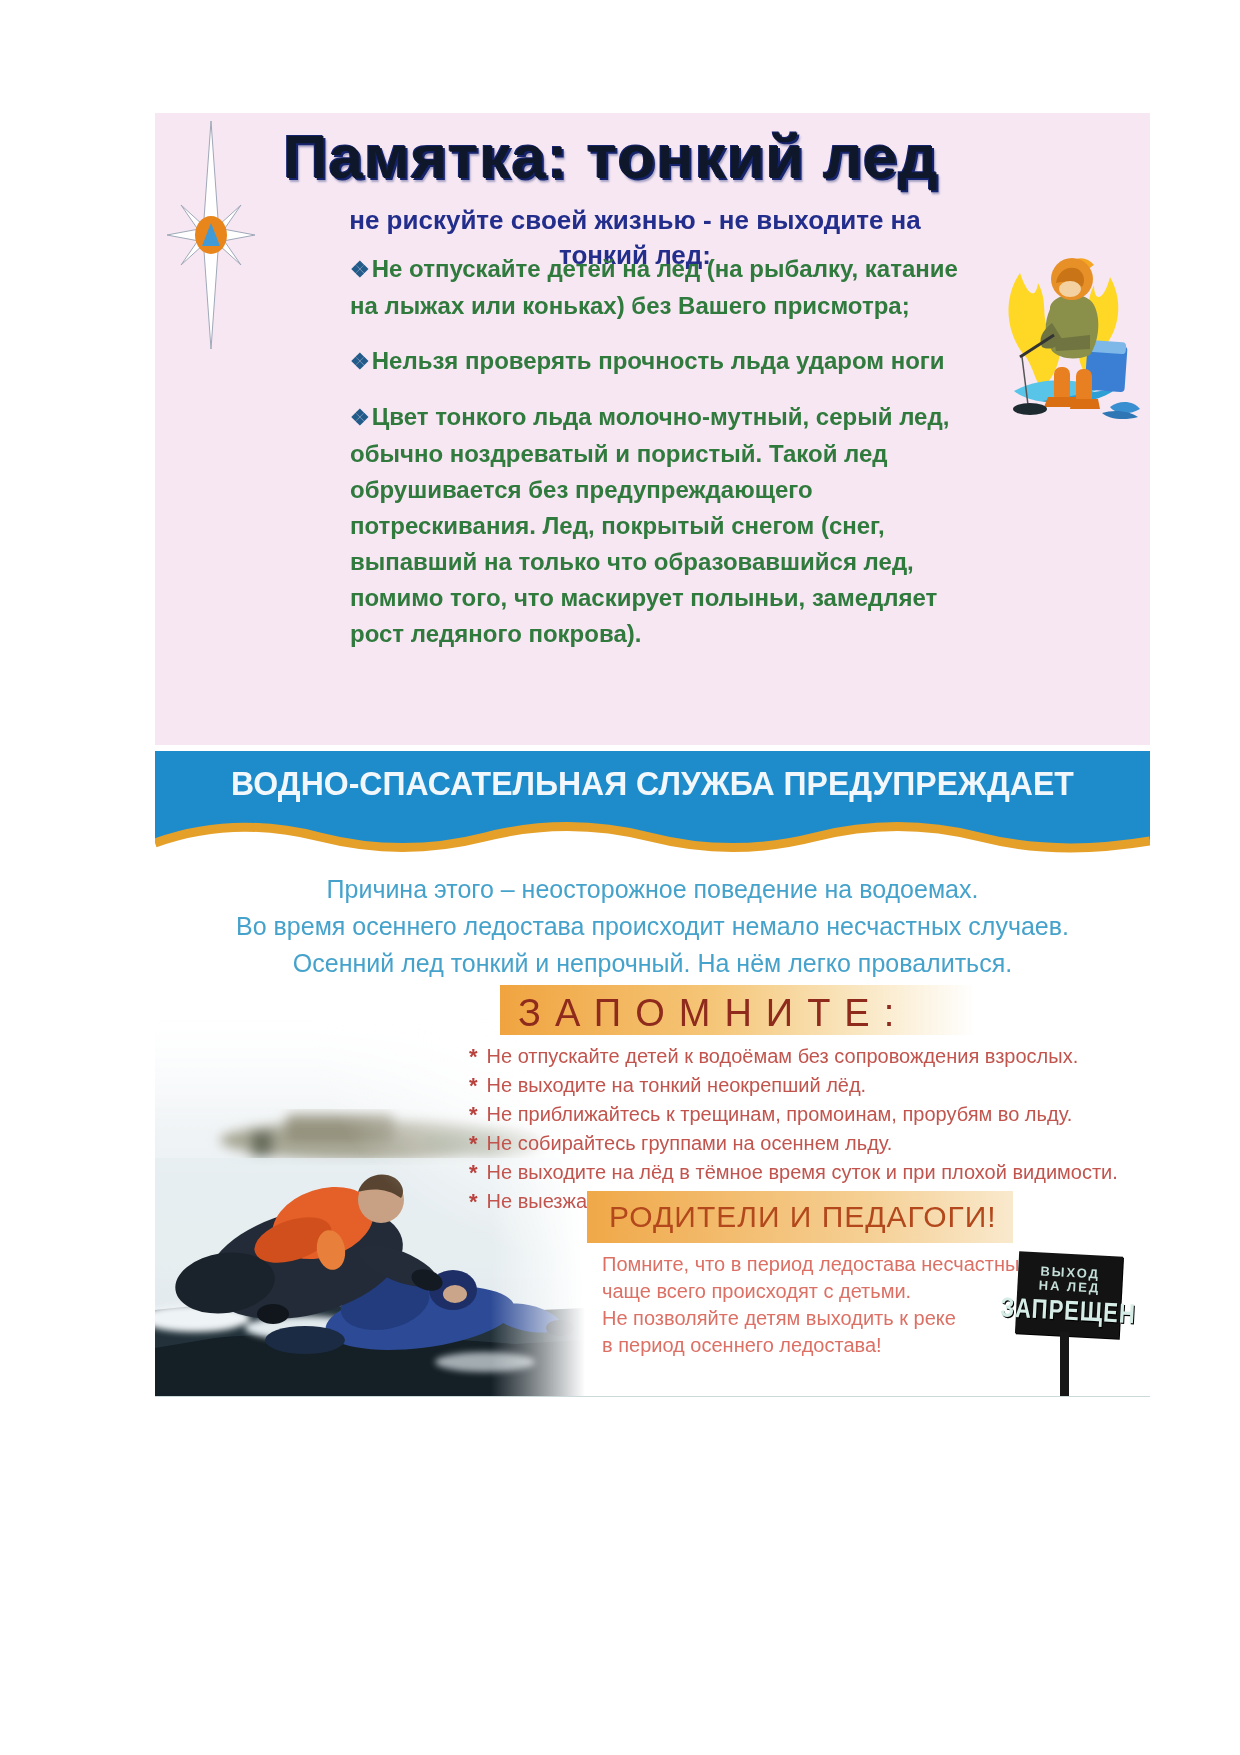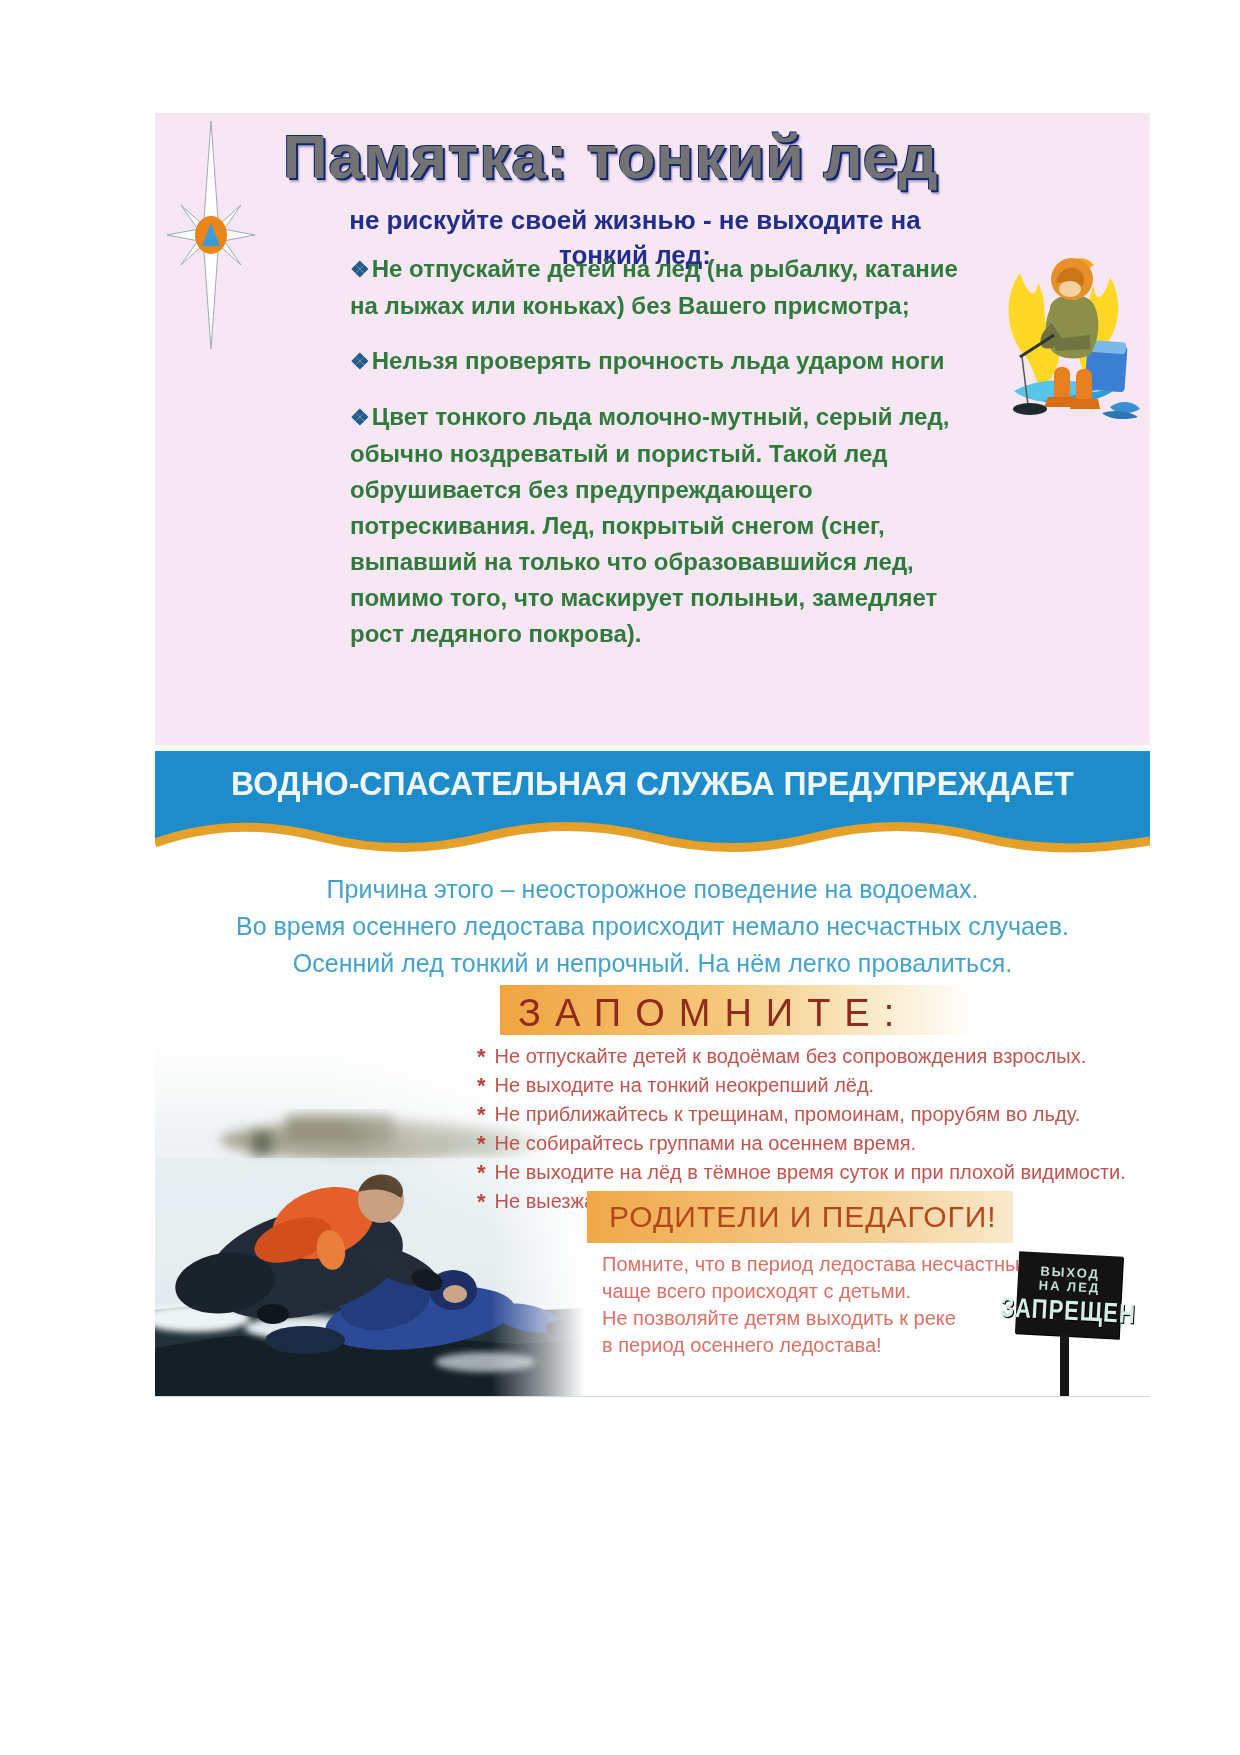--- a/index.html
+++ b/index.html
@@ -3,21 +3,21 @@
 <meta charset="utf-8">
 <style>
   * { margin:0; padding:0; box-sizing:border-box; }
   body { width:1240px; height:1755px; background:#ffffff; font-family:"Liberation Sans", sans-serif; position:relative; }
   .page { position:absolute; left:0; top:0; width:1240px; height:1755px; background:#fff; overflow:hidden; }
   .poster { position:absolute; left:155px; top:113px; width:995px; height:1284px; }
 
   
   .pink-section { position:absolute; left:0; top:0; width:995px; height:632px; background:#f6e7f3; }
   .title { position:absolute; left:128px; top:8px; font-size:62px; font-weight:bold; letter-spacing:1px;
-           color:#737373; text-shadow:2px 2px 0 #16246e, -1px -1px 0 #16246e, 3px 4px 2px rgba(22,36,110,.35); white-space:nowrap;text-align:center; }
+           color:#0f172a; text-shadow:2px 2px 0 #16246e, -1px -1px 0 #16246e, 3px 4px 2px rgba(22,36,110,.35); white-space:nowrap;text-align:center; }
   .subtitle { position:absolute; left:160px; top:90px; width:640px; text-align:center; font-size:26px; font-weight:bold;
               color:#232e8c; line-height:35px; }
   .green-list { position:absolute; left:147px; top:138px; width:612px; font-size:24px; font-weight:bold;
                 color:#2f7a3c; line-height:36px;margin-left:48px; }
   .green-list p { margin:0 0 19px 0; }
   .green-list .diamond { color:#235c8a; margin-right:2px; font-size:22px; }
 
   
   .compass { position:absolute; left:10px; top:6px; width:92px; height:232px; }
 
@@ -34,21 +34,21 @@
   .intro { position:absolute; left:0; top:758px; width:995px; text-align:center; font-size:25px;
            color:#45a2cb; line-height:37px; }
 
   
   .remember-bar { position:absolute; left:345px; top:872px; width:475px; height:50px;
                   background:linear-gradient(90deg,#f0a440 0%, #f5c678 45%, #f9e6c0 75%, rgba(250,238,216,0) 100%);
                   display:flex; align-items:flex-end; }
   .remember-title { font-size:38px; color:#8e2b1c; letter-spacing:14px; padding-left:18px; white-space:nowrap; }
   .remember-list { position:absolute; left:314px; top:929px; width:670px; list-style:none;
                    font-size:20px; color:#c2544e; line-height:29px; }
-  .remember-list li { white-space:nowrap;margin-left:8px; }
+  .remember-list li { white-space:nowrap; }
   .remember-list .ast { font-weight:bold; font-size:22px; vertical-align:-1px; margin-right:9px; color:#b8423e; }
 
   
   .parents-bar { position:absolute; left:432px; top:1078px; width:426px; height:52px;
                  background:linear-gradient(90deg,#f0a848 0%, #f5cf93 65%, #f9e9cd 100%);
                  display:flex; align-items:center; }
   .parents-title { font-size:30px; color:#b3481c; letter-spacing:1px; padding-left:22px; white-space:nowrap; }
   .parents-text { position:absolute; left:447px; top:1138px; font-size:20px; color:#dc7065; line-height:27px; }
 
   
@@ -208,21 +208,21 @@
       <span class="remember-title">ЗАПОМНИТЕ:</span>
     </div>
     <ul class="remember-list">
 
         <li><span class="ast">*</span><span>Не отпускайте детей к водоёмам без сопровождения взрослых.</span></li>
 
         <li><span class="ast">*</span><span>Не выходите на тонкий неокрепший лёд.</span></li>
 
         <li><span class="ast">*</span><span>Не приближайтесь к трещинам, промоинам, прорубям во льду.</span></li>
 
-        <li><span class="ast">*</span><span>Не собирайтесь группами на осеннем время.</span></li>
+        <li><span class="ast">*</span><span>Не собирайтесь группами на осеннем льду.</span></li>
 
         <li><span class="ast">*</span><span>Не выходите на лёд в тёмное время суток и при плохой видимости.</span></li>
 
         <li><span class="ast">*</span><span>Не выезжайте на лёд на транспортных средствах.</span></li>
       </ul>
 
     <div class="parents-bar">
       <span class="parents-title">РОДИТЕЛИ И ПЕДАГОГИ!</span>
     </div>
     <div class="parents-text">

